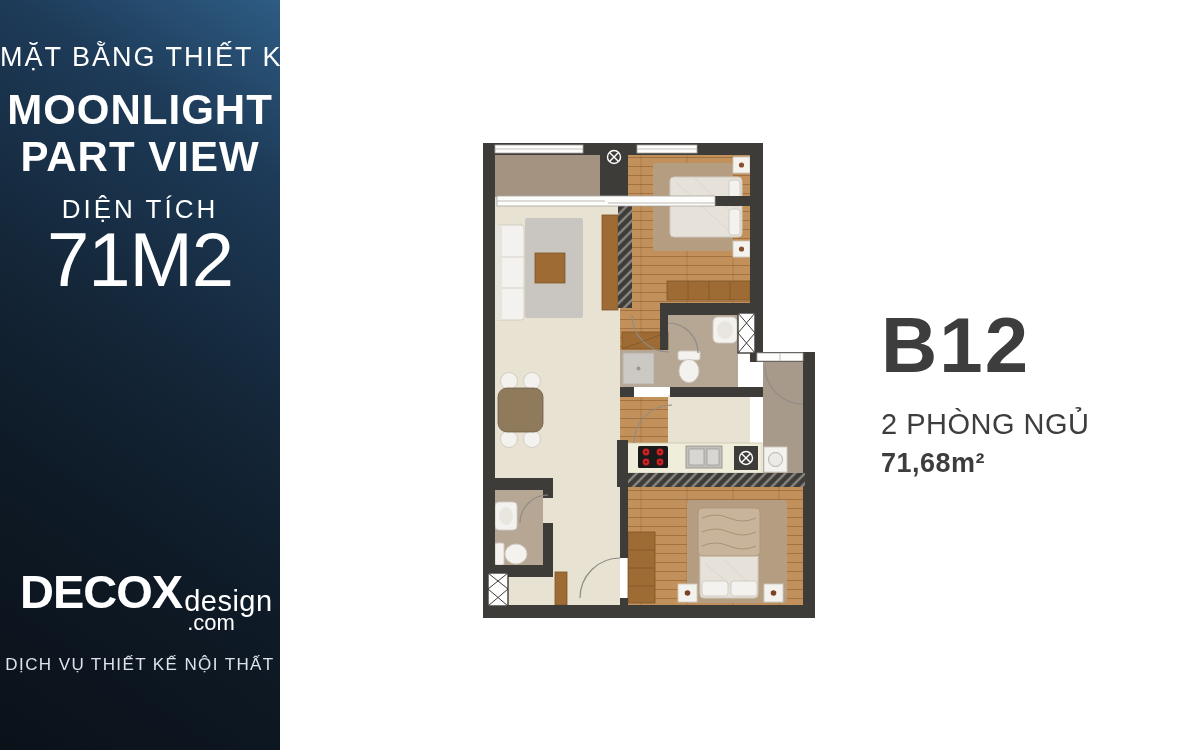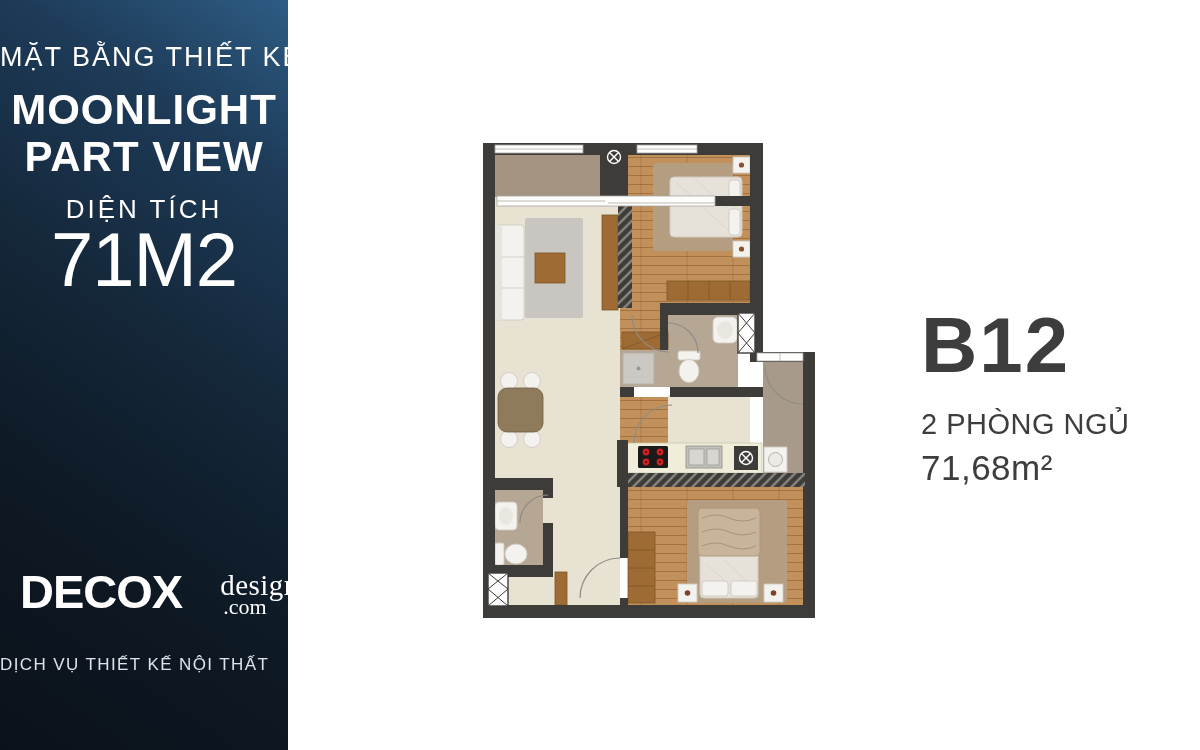--- a/index.html
+++ b/index.html
@@ -11,40 +11,39 @@
   
   .sidebar{
     position:absolute;left:0;top:0;width:280px;height:750px;
     background:linear-gradient(214deg,
       var(--sidebar-top) 0%,
       var(--sidebar-upper) 20%,
       var(--sidebar-mid) 46%,
       var(--sidebar-low) 68%,
       var(--sidebar-bottom) 100%);
     color:var(--sidebar-text);
-    padding-left:8px;
   }
   .sb-center{position:absolute;left:0;width:100%;text-align:center;white-space:nowrap;}
   .sb-subtitle{top:42px;font-size:27px;font-weight:300;letter-spacing:2px;}
   .sb-title{top:86px;font-size:42px;font-weight:700;letter-spacing:1px;line-height:47px;}
   .sb-area-label{top:194px;font-size:26px;font-weight:300;letter-spacing:3px;}
   .sb-area-value{top:216px;font-size:76px;font-weight:400;letter-spacing:-1px;}
-  .logo{position:absolute;left:20px;top:570px;display:flex;align-items:flex-start;gap:36px;}
+  .logo{position:absolute;left:20px;top:570px;display:flex;align-items:flex-start;}
   .logo-brand{font-size:47px;font-weight:700;letter-spacing:-1px;line-height:44px;}
-  .logo-right{display:flex;flex-direction:column;margin-left:2px;margin-top:2px;font-family:Liberation Serif, serif;}
+  .logo-right{display:flex;flex-direction:column;margin-left:2px;margin-top:18px;}
   .logo-design{font-size:29px;font-weight:300;line-height:26px;letter-spacing:0.5px;}
   .logo-domain{font-size:22px;font-weight:300;line-height:18px;padding-left:3px;}
-  .slogan{position:absolute;left:0;top:653px;width:100%;text-align:left;
+  .slogan{position:absolute;left:0;top:653px;width:100%;text-align:center;
     font-size:17px;font-weight:300;letter-spacing:1.4px;line-height:1.4;
     color:var(--slogan-text);}
   
-  .unit-info{position:absolute;left:881px;top:306px;color:var(--unit-text);margin-left:40px;}
+  .unit-info{position:absolute;left:881px;top:306px;color:var(--unit-text);}
   .unit-code{font-size:78px;font-weight:700;letter-spacing:2px;line-height:1;}
   .unit-bedrooms{font-size:29px;font-weight:400;letter-spacing:0.5px;margin-top:24px;}
-  .unit-area{font-size:35px;font-weight:400;letter-spacing:0.5px;margin-top:7px;}
+  .unit-area{font-size:27px;font-weight:700;letter-spacing:0.5px;margin-top:7px;}
   
   .plan{position:absolute;left:480px;top:140px;width:338px;height:482px;}
   .st-wall{fill:var(--wall);}
   .st-white{fill:#fdfdfc;stroke:#a8a5a0;stroke-width:0.8;}
   .st-arc{fill:none;stroke:#8f8c86;stroke-width:1.2;}
   .st-cab{fill:var(--cabinet-wood);stroke:#7d5526;stroke-width:0.8;}
   .st-whitefurn{fill:var(--furniture-white);stroke:#cfcac0;stroke-width:0.9;}
 </style>
 </head>
 <body>

